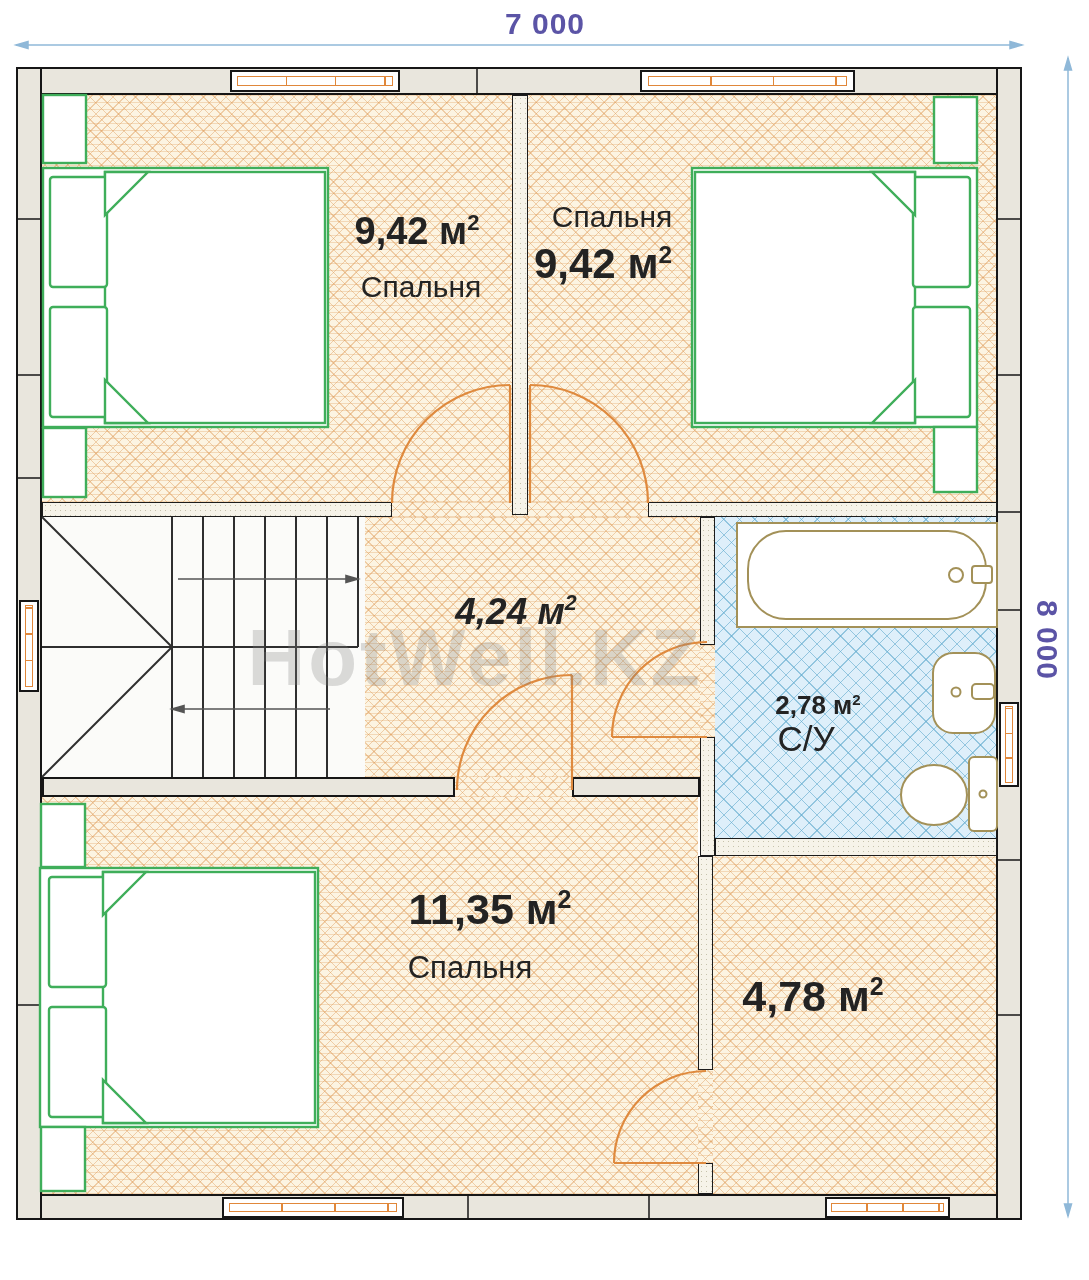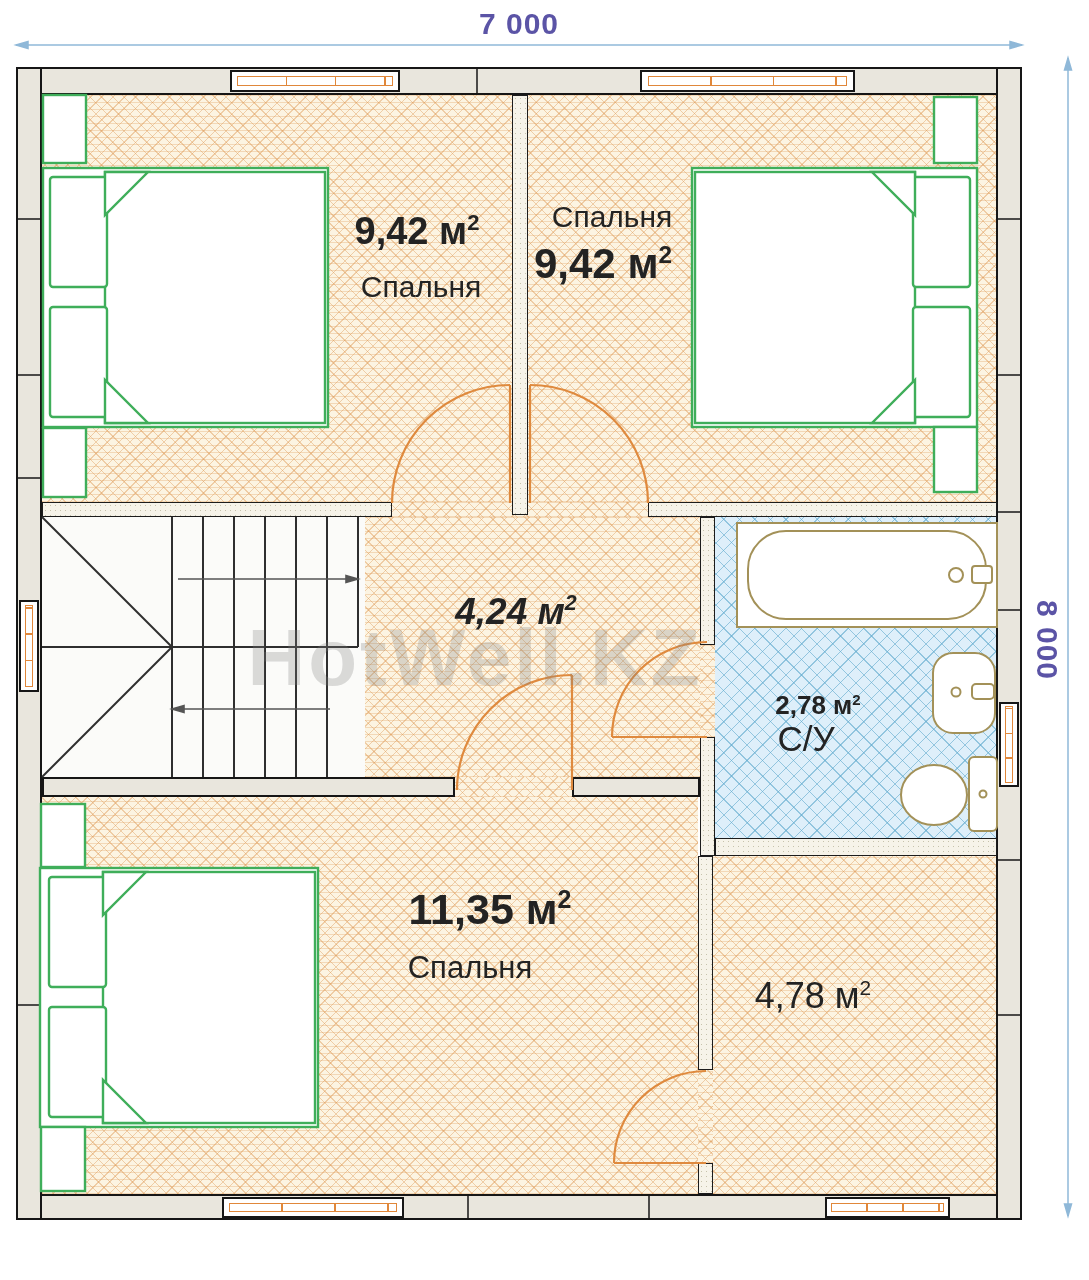--- a/index.html
+++ b/index.html
@@ -212,21 +212,21 @@
       <g>
         <rect x="969" y="757" width="28" height="74" rx="5"></rect>
         <ellipse cx="934" cy="795" rx="33" ry="30"></ellipse>
         <circle cx="983" cy="794" r="3.5"></circle>
       </g>
     </g>
   </svg>
 
   <div class="watermark" style="left:475px;top:658px;">HotWell.KZ</div>
 
-  <div class="dim" style="left:519px;top:24px;">7 000</div>
+  <div class="dim" style="left:545px;top:24px;">7 000</div>
   <div class="dim rot" style="left:1047px;top:640px;">8 000</div>
 
   <div class="lbl" style="left:417px;top:231px;font-size:38px;font-weight:600;">
     <span>9,42 м</span><sup>2</sup>
   </div>
   <div class="lbl" style="left:421px;top:287px;font-size:30px;font-weight:500;">Спальня</div>
 
   <div class="lbl" style="left:612px;top:217px;font-size:30px;font-weight:500;">Спальня</div>
   <div class="lbl" style="left:603px;top:264px;font-size:42px;font-weight:600;">
     <span>9,42 м</span><sup>2</sup>
@@ -239,17 +239,17 @@
   <div class="lbl" style="left:818px;top:705px;font-size:26px;font-weight:600;">
     <span>2,78 м</span><sup>2</sup>
   </div>
   <div class="lbl" style="left:806px;top:738px;font-size:35px;font-weight:400;">С/У</div>
 
   <div class="lbl" style="left:490px;top:909px;font-size:43px;font-weight:600;">
     <span>11,35 м</span><sup>2</sup>
   </div>
   <div class="lbl" style="left:470px;top:967px;font-size:31px;font-weight:500;">Спальня</div>
 
-  <div class="lbl" style="left:813px;top:996px;font-size:36px;font-weight:400;">
+  <div class="lbl" style="left:813px;top:996px;font-size:43px;font-weight:700;">
     <span>4,78 м</span><sup>2</sup>
   </div>
 
 </div>
 
 </body></html>

